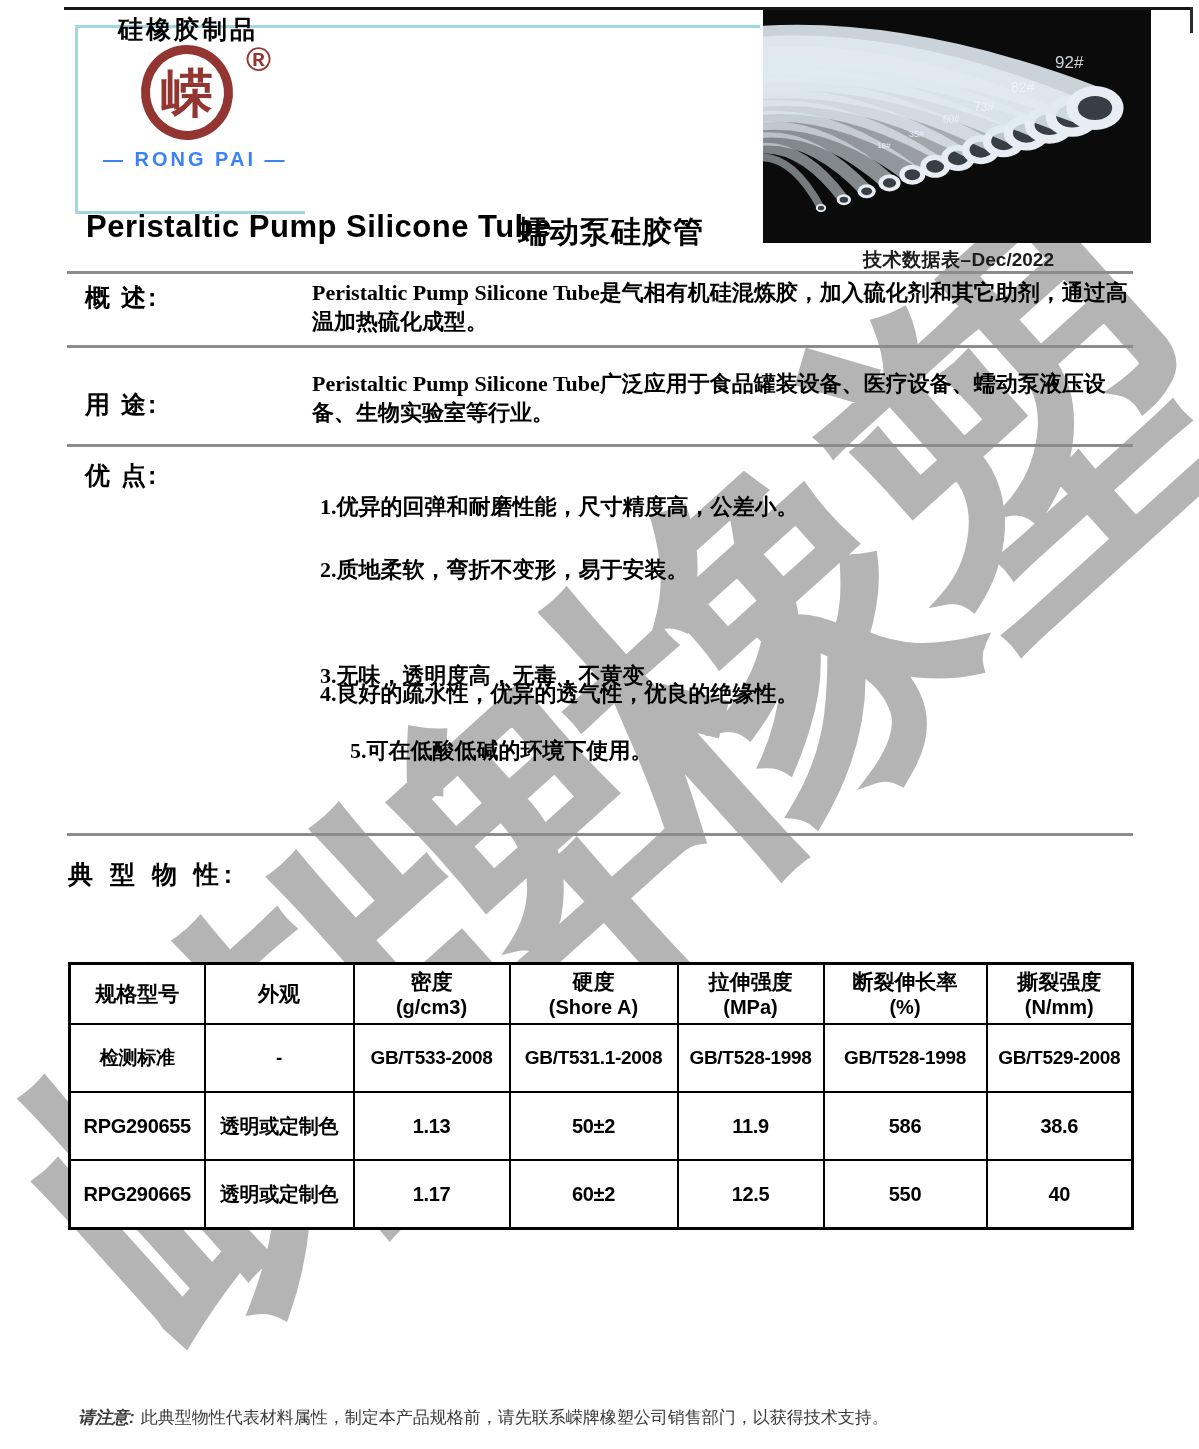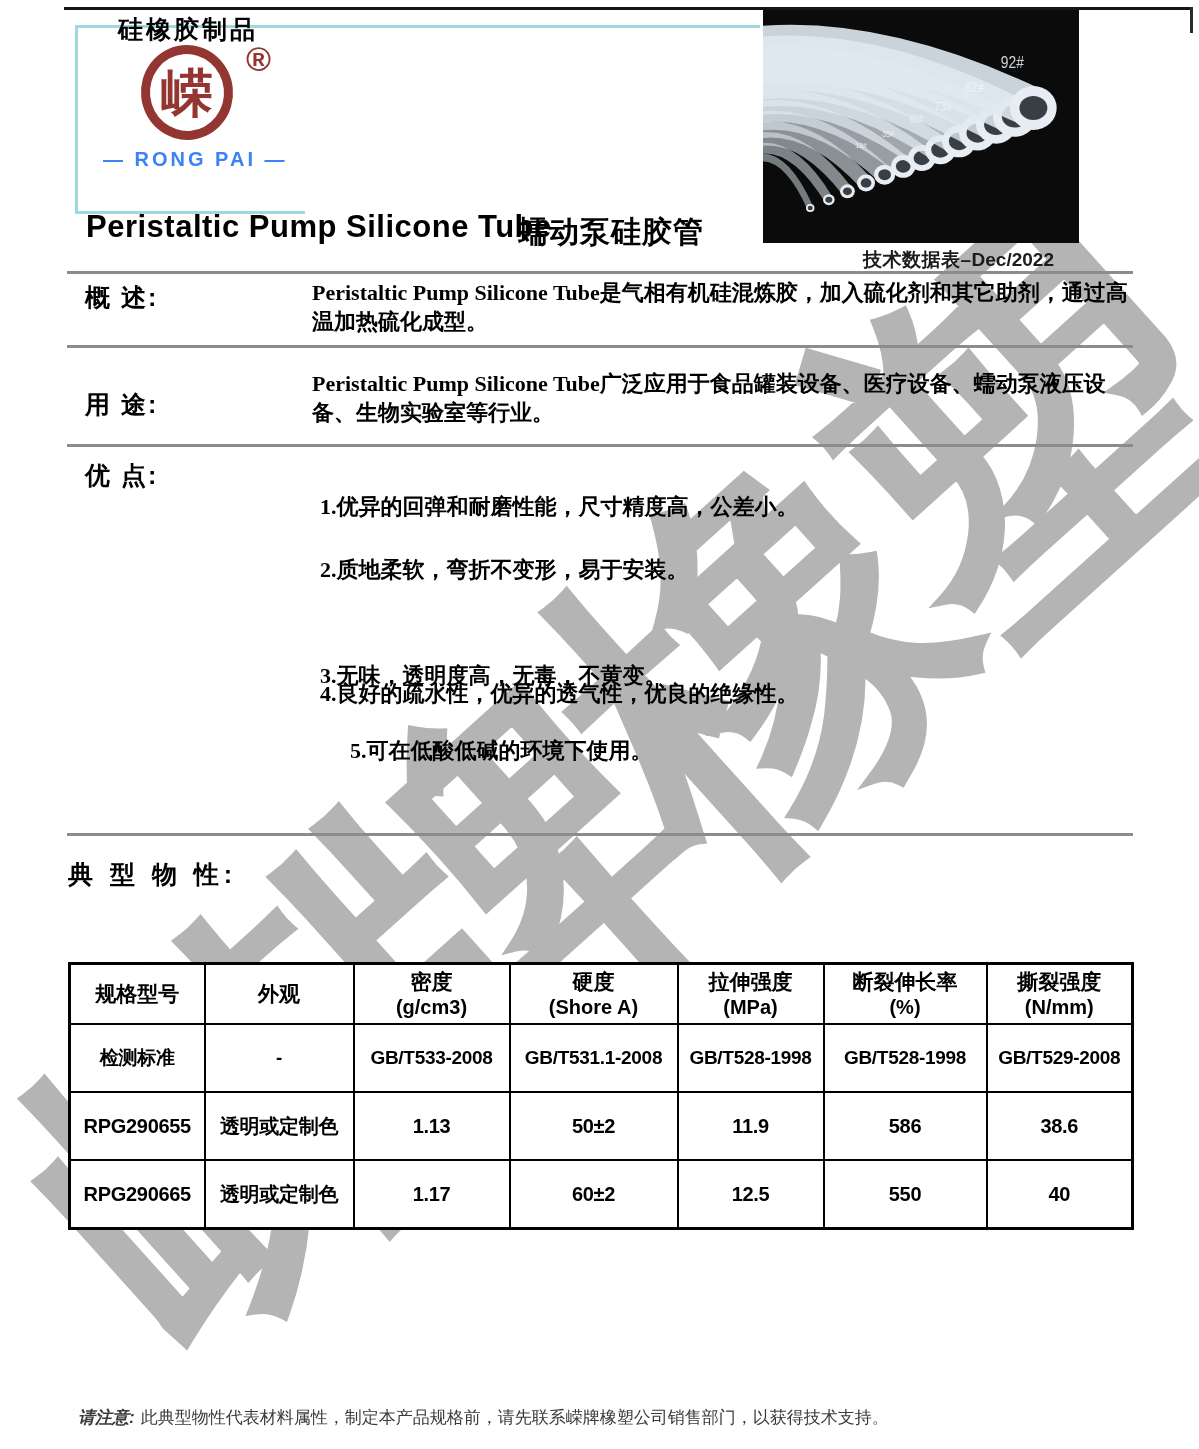--- a/index.html
+++ b/index.html
@@ -19,21 +19,21 @@
   .brand-cn{left:118px;top:13px;font-size:25px;font-weight:bold;letter-spacing:3px;}
   .logo-ring{left:141px;top:45px;width:92px;height:95px;box-sizing:border-box;
     border:9px solid #933531;border-radius:50%;display:flex;align-items:center;justify-content:center;
     transform:rotate(-6deg);}
   .logo-ring span{font-size:52px;font-weight:bold;color:#933531;line-height:1;transform:rotate(6deg);}
   .reg-mark{left:246px;top:42px;font-size:34px;color:#933531;font-weight:bold;line-height:1;}
   .brand-en{left:103px;top:148px;font-size:20px;font-weight:bold;color:#3b82f6;letter-spacing:3px;}
   .title-en{left:86px;top:163px;font-size:31px;font-weight:bold;letter-spacing:0.5px;margin-top:46px;}
   .title-cn{left:518px;top:212px;font-size:30px;font-weight:bold;letter-spacing:1px;}
   
-  .photo{left:763px;top:10px;width:316px;height:233px;background:#0b0b0b;}
+  .photo{left:763px;top:10px;width:388px;height:233px;background:#0b0b0b;}
   .photo svg{display:block;width:100%;height:100%;}
   .photo-caption{left:863px;top:247px;font-size:19px;color:#1c1c1c;}
   .photo-caption .cap-cn{font-weight:bold;letter-spacing:0.5px;}
   .photo-caption .cap-date{font-weight:bold;}
   
   .rule{left:67px;width:1066px;height:3px;background:#8c8c8c;}
   .rule-1{top:271px;} .rule-2{top:345px;} .rule-3{top:444px;} .rule-4{top:833px;}
   
   .sec-label{font-size:25px;font-weight:bold;letter-spacing:2px;}
   .lbl-overview{left:85px;top:281px;}

